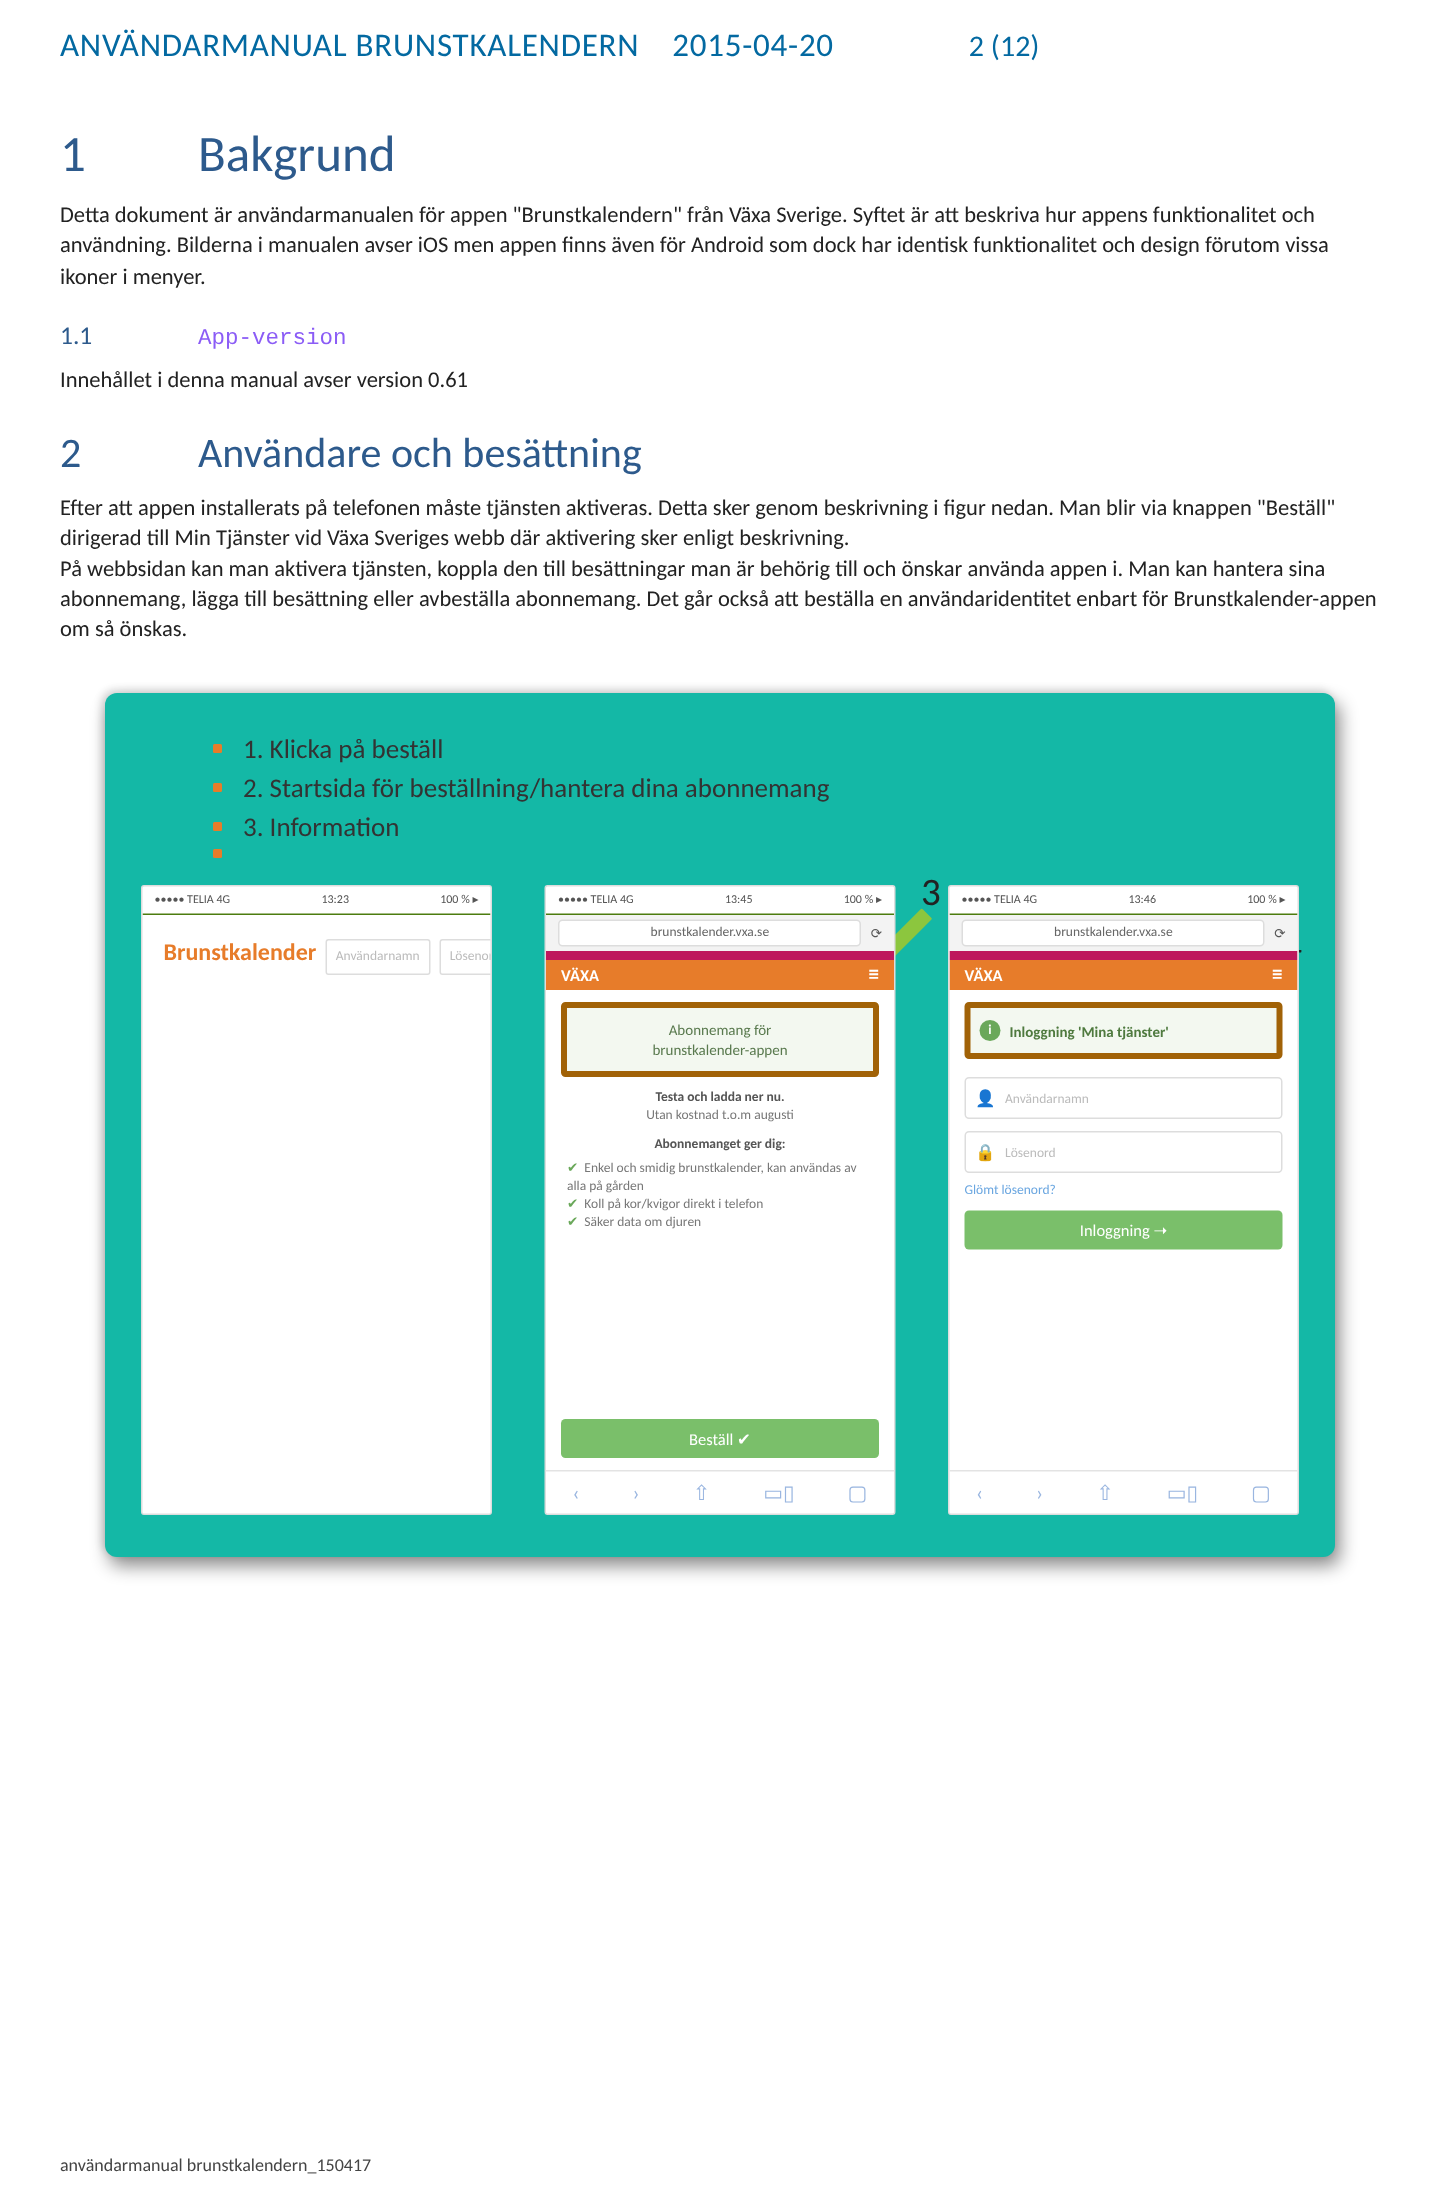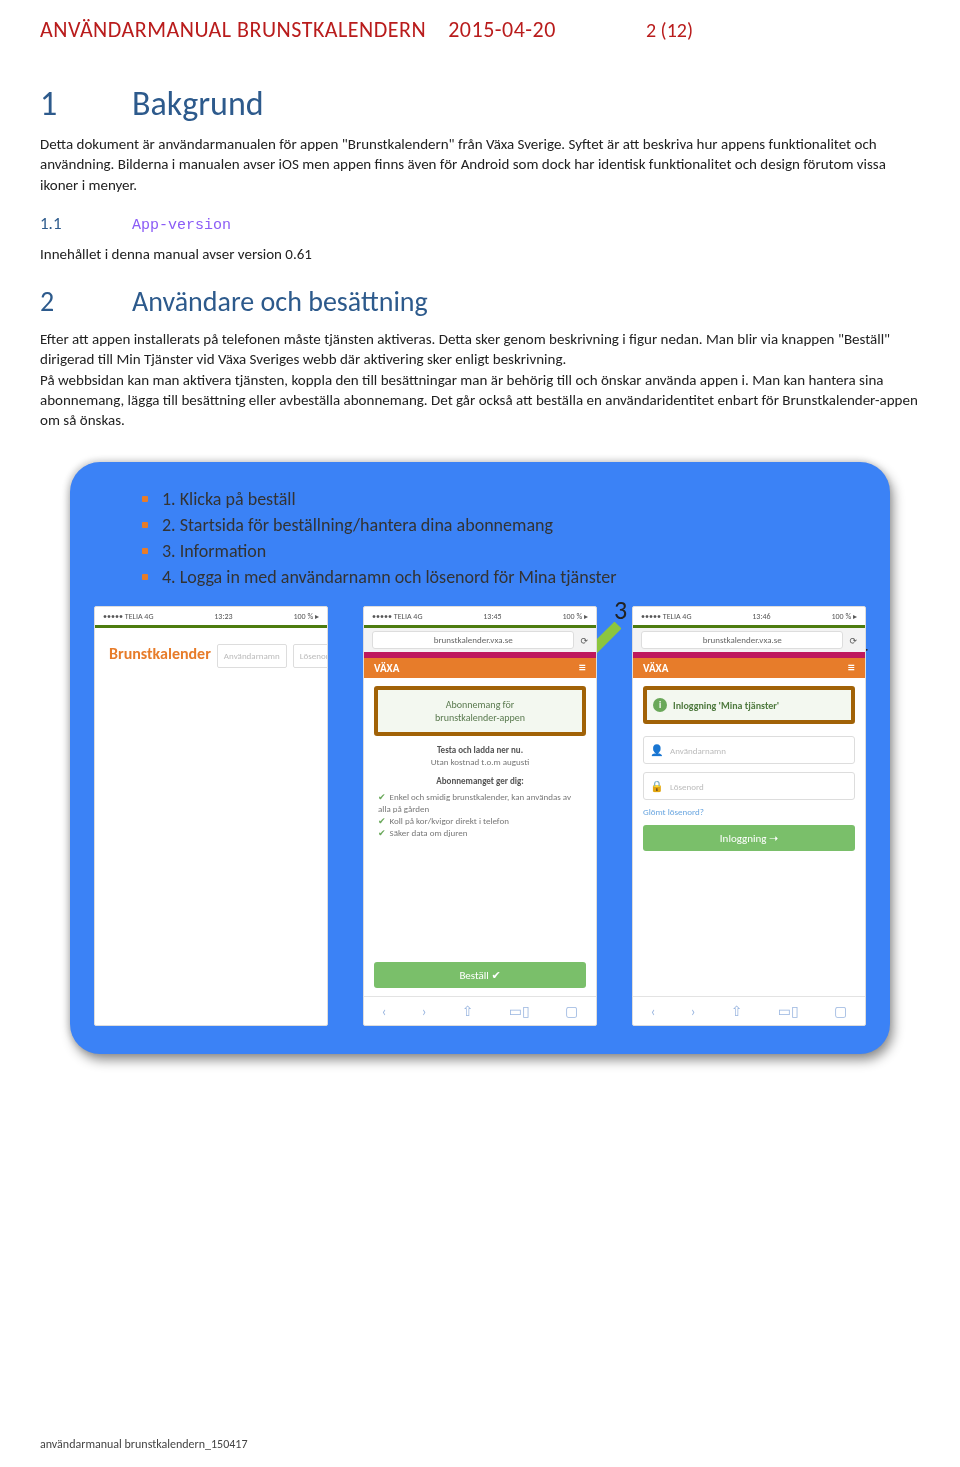--- a/index.html
+++ b/index.html
@@ -11,24 +11,24 @@
   }
   .page {
     width: 960px;
     min-height: 1467px;
     box-sizing: border-box;
     padding: 16px 40px 30px 40px;
     position: relative;
   }
   .header-line {
     display: flex;
-    align-items: center;
+    align-items: flex-end;
     font-size: 22px;
     letter-spacing: 0.5px;
-    color: #b91c1c;
+    color: #0369a1;
     margin: 0 0 40px 0;
   }
   .header-title {
     font-weight: 400;
   }
   .header-date {
     margin-left: 22px;
     font-weight: 400;
   }
   .header-page {
@@ -55,22 +55,22 @@
     line-height: 1.35;
     margin: 10px 0 18px 0;
     color: #222;
   }
   .mt20 { margin-top: 20px; }
 
   
   .figure-wrap {
     margin: 32px auto 0 auto;
     width: 820px;
-    background: #3b82f6;
-    border-radius: 30px;
+    background: #14b8a6;
+    border-radius: 8px;
     box-shadow: 3px 6px 12px rgba(0,0,0,.45),
                 -2px -2px 6px rgba(0,0,0,.15);
     padding: 22px 24px 28px 24px;
     box-sizing: border-box;
   }
   .legend {
     margin: 0 0 18px 8px;
   }
   .legend li {
     list-style: none;
@@ -105,21 +105,21 @@
     position: relative;
   }
   .statusbar {
     height: 18px;
     display: flex;
     align-items: center;
     justify-content: space-between;
     padding: 0 8px;
     font-size: 8px;
     color: #555;
-    border-bottom: 3px solid #4d7c0f;
+    border-bottom: 1px solid #4d7c0f;
   }
   .urlbar {
     height: 24px;
     display: flex;
     align-items: center;
     padding: 0 8px;
     font-size: 9px;
     color: #555;
     background: #f3f3f3;
     border-bottom: 6px solid #be185d;
@@ -269,21 +269,20 @@
       <li>
           <span class="bullet"></span>
           <span>2. Startsida för beställning/hantera dina abonnemang</span>
         </li>
       <li>
           <span class="bullet"></span>
           <span>3. Information</span>
         </li>
       <li>
           <span class="bullet"></span>
-          <span>4. Logga in med användarnamn och lösenord för Mina tjänster</span>
         </li>
     </ul>
 
     <div class="phones">
 
       <div class="overlay-num" style="left:520px; top:-12px;">3</div>
       <div class="overlay-num" style="right:-2px; top:24px;">4</div>
       <div class="overlay-num" style="left:490px; top:190px;">2</div>
       <div class="overlay-num" style="left:212px; top:250px;">1</div>
 

